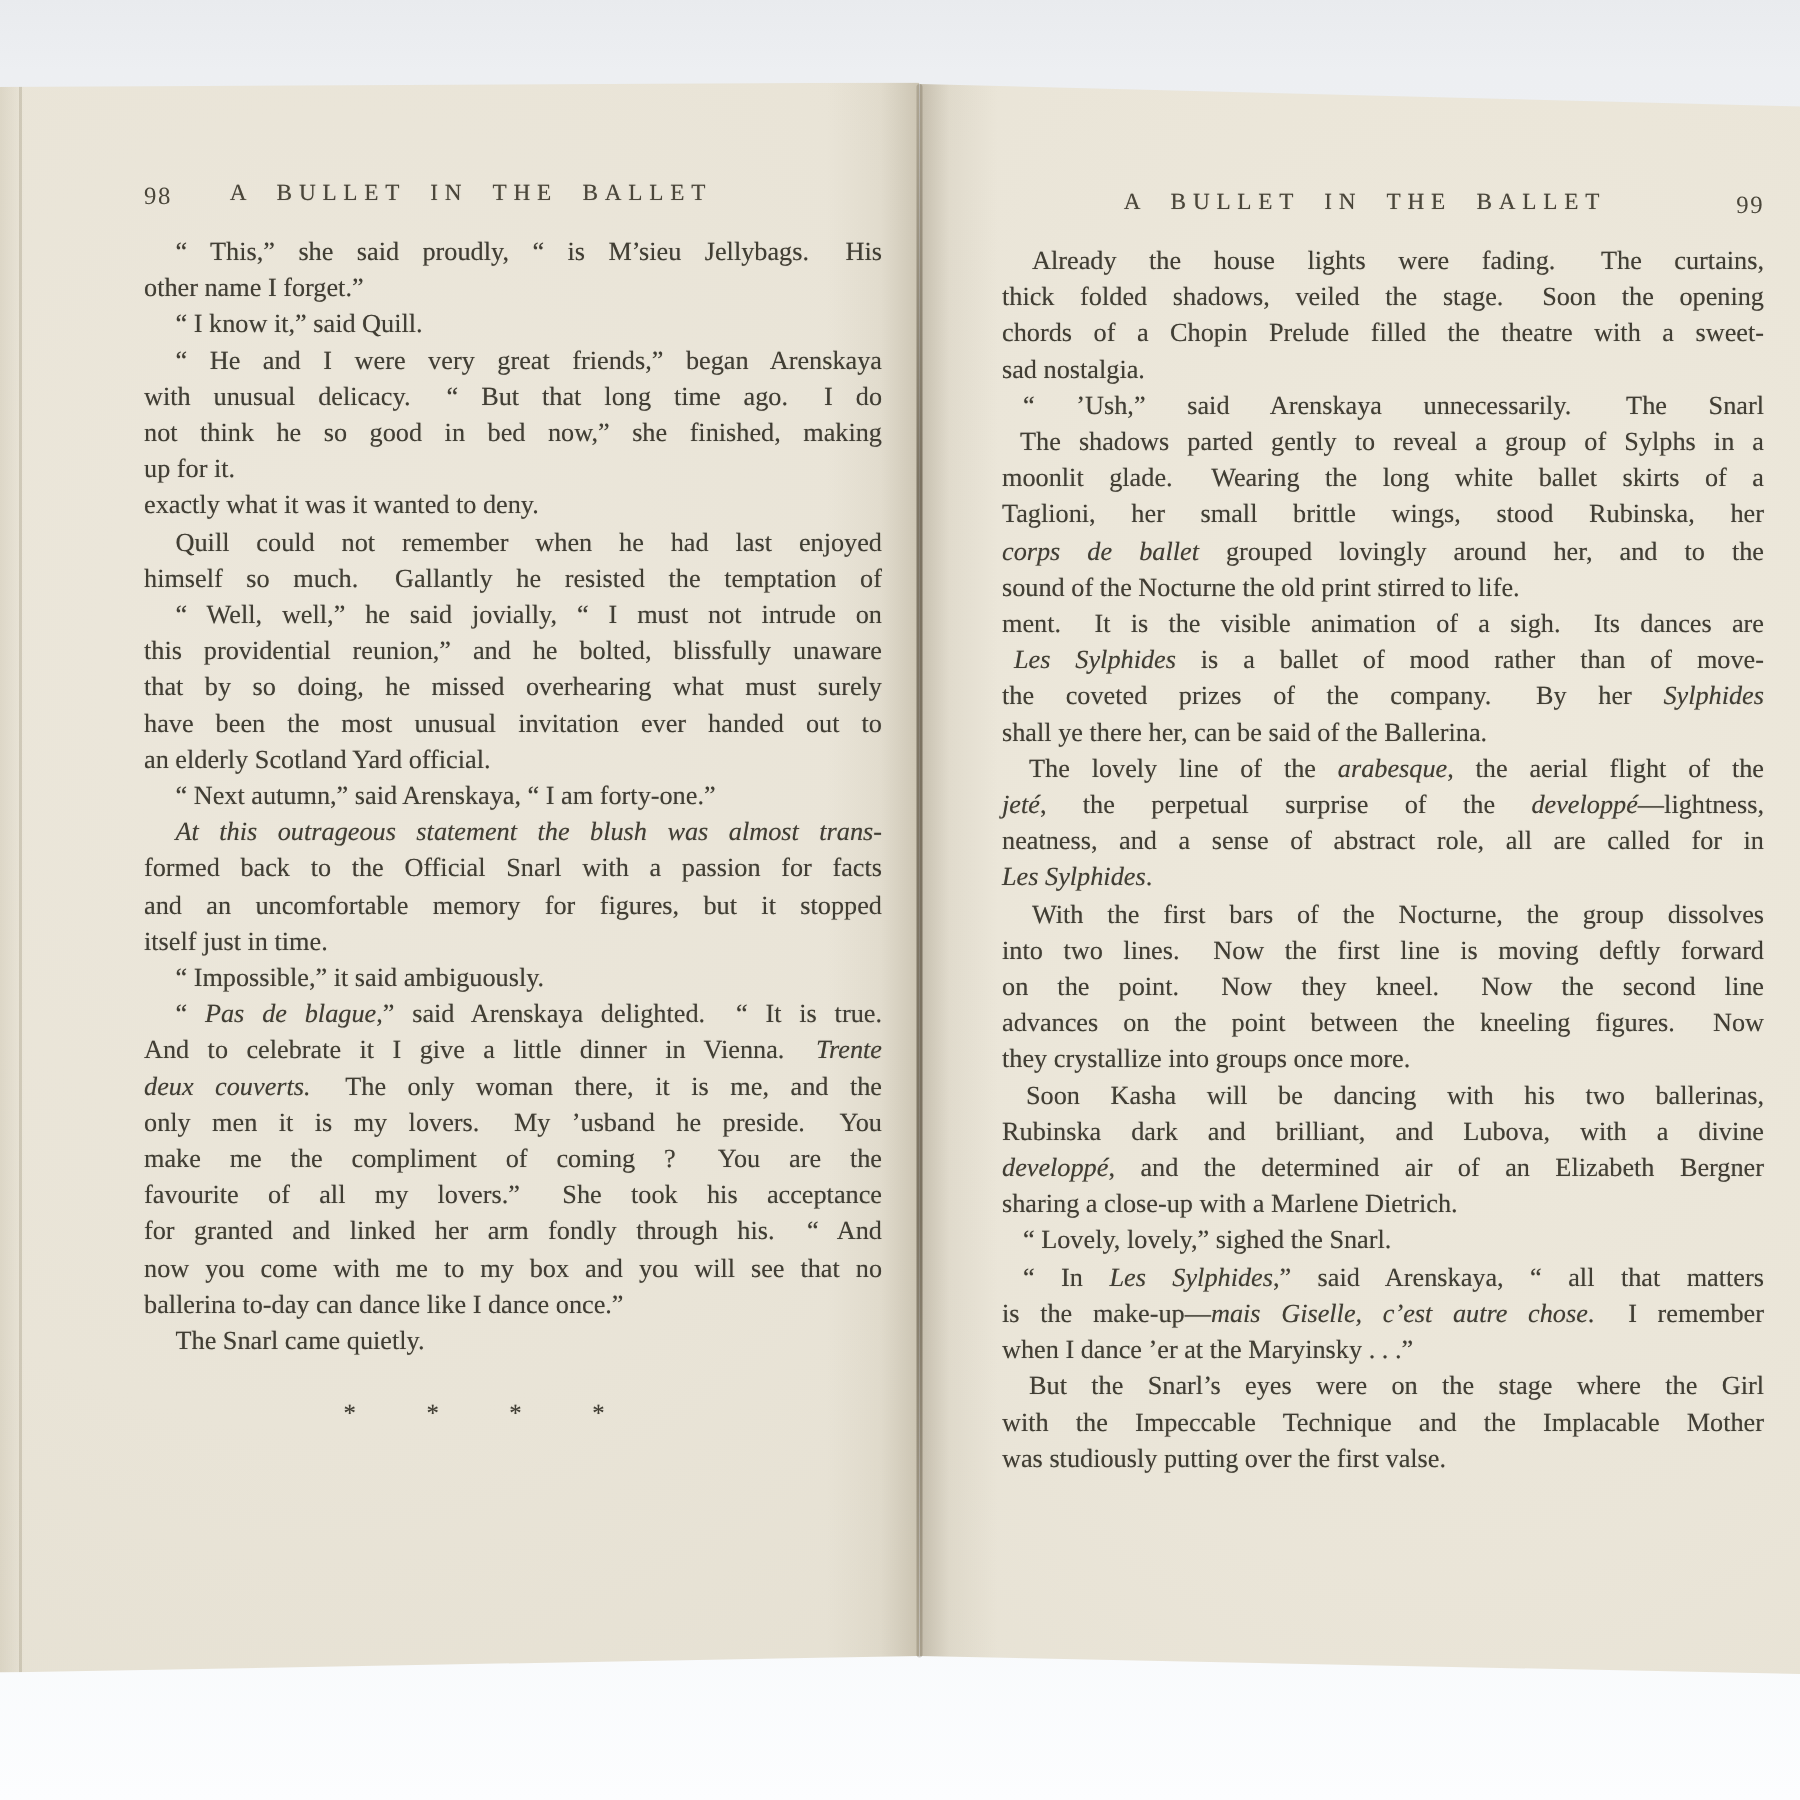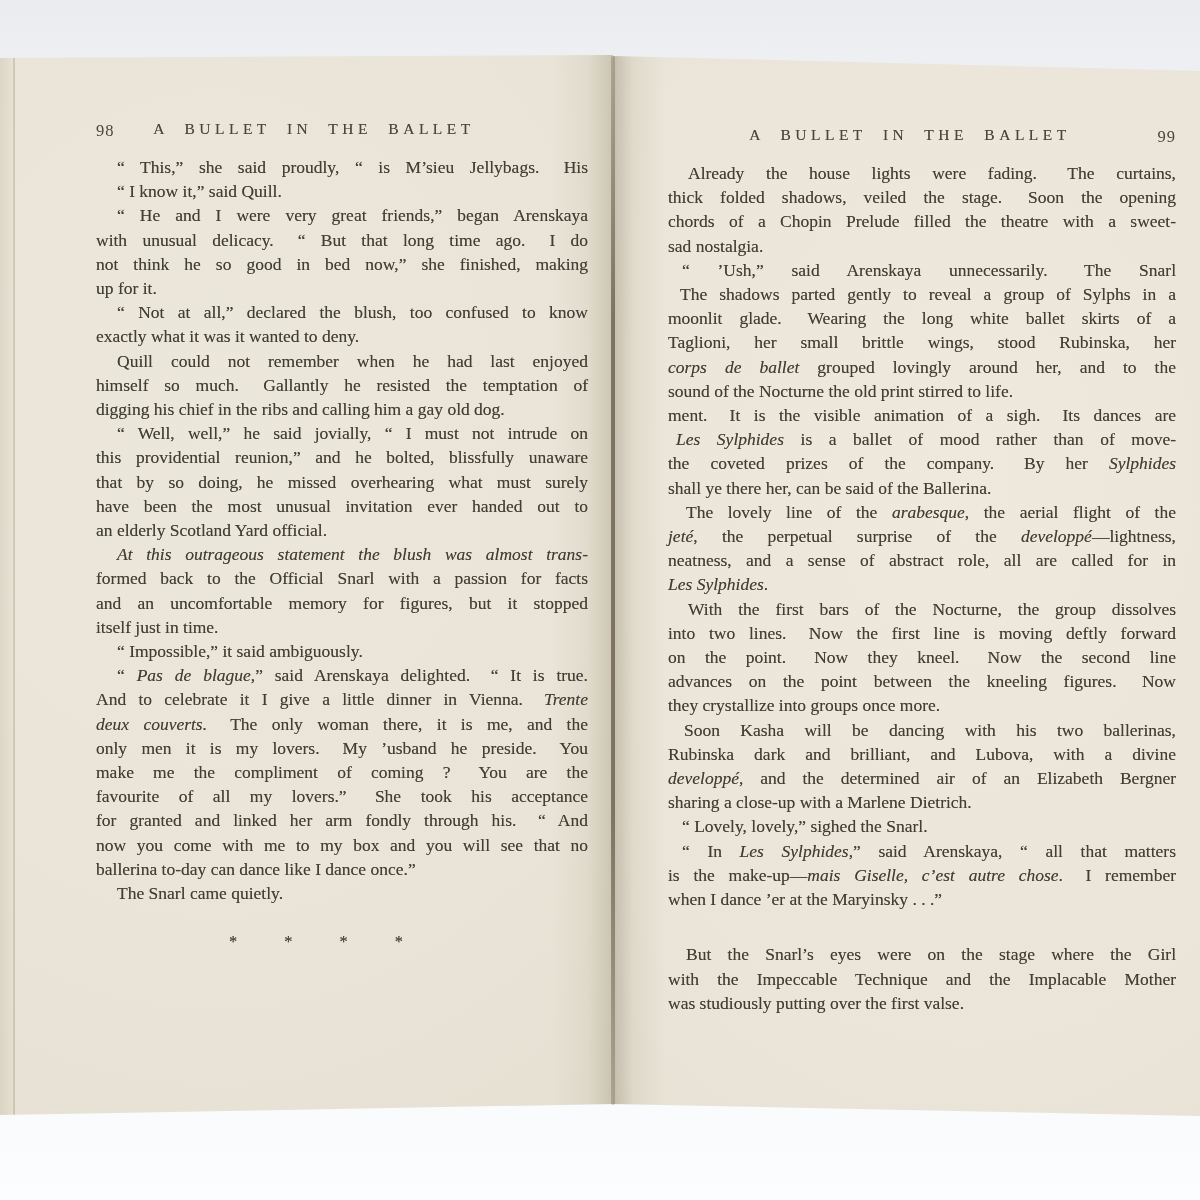--- a/index.html
+++ b/index.html
@@ -63,45 +63,47 @@
   <div class="gutter-line"></div>
 
   <div class="textcol textcol-left">
     <div class="pagehead">
       <span class="pagenum">98</span>
       <span class="runhead">A BULLET IN THE BALLET</span>
     </div>
     <div class="pagebody">
         <div class="para">
           <div class="line" style="text-indent: 21px;"><span>“ This,” she said proudly, “ is M’sieu Jellybags.  His</span></div>
+          <div class="line last"><span>other name I forget.”</span></div>
         </div>
         <div class="para">
           <div class="line last" style="text-indent: 21px;"><span>“ I know it,” said Quill.</span></div>
         </div>
         <div class="para">
           <div class="line" style="text-indent: 21px;"><span>“ He and I were very great friends,” began Arenskaya</span></div>
           <div class="line"><span>with unusual delicacy.  “ But that long time ago.  I do</span></div>
           <div class="line"><span>not think he so good in bed now,” she finished, making</span></div>
           <div class="line last"><span>up for it.</span></div>
         </div>
         <div class="para">
-          <div class="line" style="text-indent: 21px;"><span>“ Not at all,” declared the blush, too confused to know</span></div>
           <div class="line last"><span>exactly what it was it wanted to deny.</span></div>
         </div>
         <div class="para">
           <div class="line" style="text-indent: 21px;"><span>Quill could not remember when he had last enjoyed</span></div>
           <div class="line"><span>himself so much.  Gallantly he resisted the temptation of</span></div>
-          <div class="line last"><span>digging his chief in the ribs and calling him a gay old dog.</span></div>
         </div>
         <div class="para">
           <div class="line" style="text-indent: 21px;"><span>“ Well, well,” he said jovially, “ I must not intrude on</span></div>
           <div class="line"><span>this providential reunion,” and he bolted, blissfully unaware</span></div>
           <div class="line"><span>that by so doing, he missed overhearing what must surely</span></div>
           <div class="line"><span>have been the most unusual invitation ever handed out to</span></div>
           <div class="line last"><span>an elderly Scotland Yard official.</span></div>
+        </div>
+        <div class="para">
+          <div class="line last" style="text-indent: 21px;"><span>“ Next autumn,” said Arenskaya, “ I am forty-one.”</span></div>
         </div>
         <div class="para">
           <div class="line" style="text-indent: 21px; font-style: italic;"><span>At this outrageous statement the blush was almost trans-</span></div>
           <div class="line"><span>formed back to the Official Snarl with a passion for facts</span></div>
           <div class="line"><span>and an uncomfortable memory for figures, but it stopped</span></div>
           <div class="line last"><span>itself just in time.</span></div>
         </div>
         <div class="para">
           <div class="line last" style="text-indent: 21px;"><span>“ Impossible,” it said ambiguously.</span></div>
         </div>
@@ -177,19 +179,19 @@
         </div>
         <div class="para">
           <div class="line last" style="text-indent: 14px;"><span>“ Lovely, lovely,” sighed the Snarl.</span></div>
         </div>
         <div class="para">
           <div class="line" style="text-indent: 14px;"><span>“ In </span><span class="it">Les Sylphides</span><span>,” said Arenskaya, “ all that matters</span></div>
           <div class="line"><span>is the make-up—</span><span class="it">mais Giselle, c’est autre chose</span><span>.  I remember</span></div>
           <div class="line last"><span>when I dance ’er at the Maryinsky . . .”</span></div>
         </div>
         <div class="para">
-          <div class="line" style="text-indent: 18px; margin-top: 31px;"><span>But the Snarl’s eyes were on the stage where the Girl</span></div>
+          <div class="line" style="text-indent: 18px;"><span>But the Snarl’s eyes were on the stage where the Girl</span></div>
           <div class="line"><span>with the Impeccable Technique and the Implacable Mother</span></div>
           <div class="line last"><span>was studiously putting over the first valse.</span></div>
         </div>
       </div>
   </div>
 </div>
 
 </body></html>

